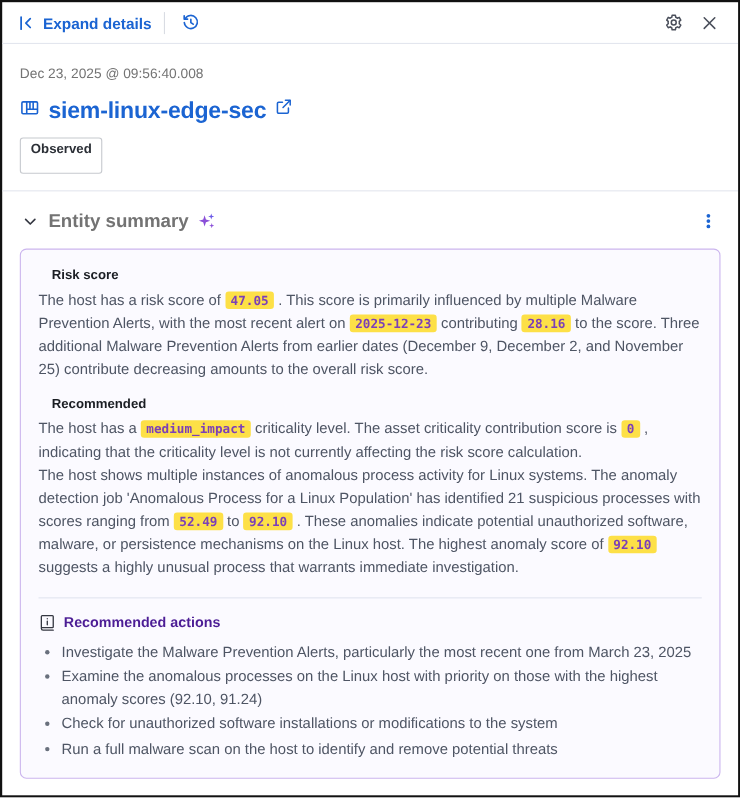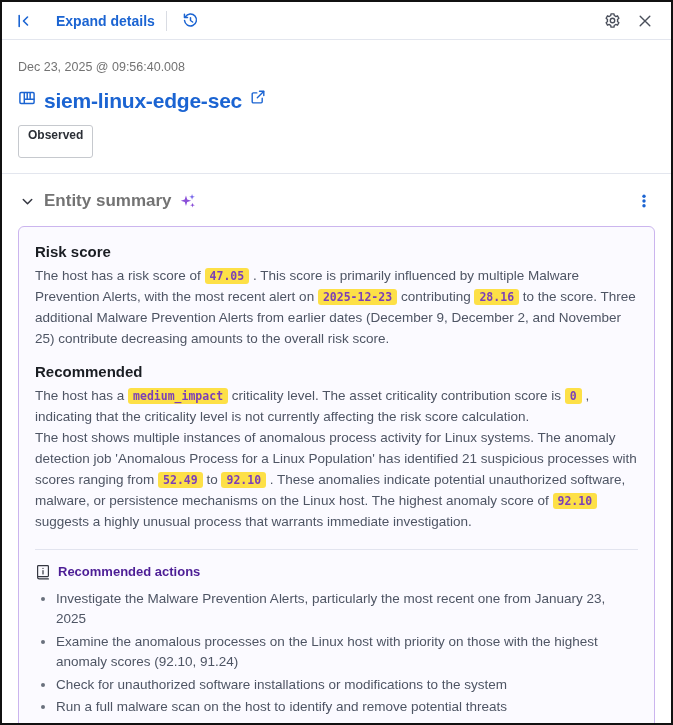--- a/index.html
+++ b/index.html
@@ -9,21 +9,21 @@
     width: 673px; height: 725px; background: #fff;
     border: 2px solid #111; position: relative; overflow: hidden;
   }
   
   .toolbar {
     height: 38px; display: flex; align-items: center;
     padding: 0 14px; border-bottom: 1px solid #e3e6ee;
   }
   .toolbar .icon-btn { background:none; border:none; cursor:pointer; display:flex; align-items:center; padding:4px; }
   .expand-link {
-    display:flex; align-items:center; gap:24px; background:none; border:none; cursor:pointer;
+    display:flex; align-items:center; gap:7px; background:none; border:none; cursor:pointer;
     color:#1b64d2; font-size:14px; font-weight:700; font-family:"Liberation Sans",sans-serif;
   }
   .vdivider { width:1px; height:20px; background:#d9dce3; margin:0 11px; }
   .toolbar-right { margin-left:auto; display:flex; align-items:center; gap:8px; }
   
   .content { padding: 12px 16px 0; }
   .timestamp { font-size:12.5px; color:#737373; margin-top:8px; }
   .title-row { display:flex; gap:8px; margin-top:15px; }
   .entity-title { font-size:21px; font-weight:700; color:#1b64d2; letter-spacing:-0.2px; }
   .badge {
@@ -36,21 +36,21 @@
   .section-header { display:flex; align-items:center; margin-top:15px; }
   .chev-btn { background:none; border:none; cursor:pointer; display:flex; padding:2px; margin-right:7px; }
   .section-title { font-size:17px; font-weight:700; color:#737373; }
   .sparkle { margin-left:7px; display:flex; }
   .kebab-btn { margin-left:auto; background:none; border:none; cursor:pointer; display:flex; padding:4px; }
   
   .card {
     margin: 13px 0 0; border:1px solid #cbb5ee; border-radius:6px;
     background:#fbfaff; padding:14px 16px 14px;
   }
-  .sec-heading { font-size:15px; font-weight:700; color:#1a1d23; margin:14px 0 5px; }
+  .sec-heading { font-size:12px; font-weight:700; color:#1a1d23; margin:14px 12px 5px; }
   .sec-heading:first-child { margin-top:2px; }
   .sec-text { font-size:13.5px; color:#4e5564; line-height:1.56; }
   .sec-text code {
     font-family:"DejaVu Sans Mono", monospace; font-size:11.5px; font-weight:700;
     color:#7b3fb8; background:#fde047; border-radius:3px; padding:1px 5px; white-space:nowrap;
   }
   .card-divider { border:none; border-top:1px solid #e2e4ef; margin:16px 0 14px; }
   .rec-header { display:flex; align-items:center; gap:7px; }
   .rec-heading { font-size:13px; font-weight:700; color:#4c1d95; }
   .rec-list { margin:9px 0 0; padding-left:21px; }
@@ -163,21 +163,21 @@
           <svg width="16" height="16" viewBox="0 0 16 16" fill="none" stroke="#343741" stroke-width="1.2" stroke-linecap="round" stroke-linejoin="round">
             <rect x="2.6" y="1.6" width="10.8" height="11" rx="0.8"></rect>
             <path d="M2.6 12.6v.7c0 .9.7 1.6 1.6 1.6h9.2"></path>
             <path d="M8 4.4v.1M8 6.6v3.4"></path>
           </svg>
         </span>
         <span class="rec-heading">Recommended actions</span>
       </div>
 
       <ul class="rec-list">
-          <li>Investigate the Malware Prevention Alerts, particularly the most recent one from January 23, 2025</li>
+          <li>Investigate the Malware Prevention Alerts, particularly the most recent one from March 23, 2025</li>
           <li>Examine the anomalous processes on the Linux host with priority on those with the highest anomaly scores (92.10, 91.24)</li>
           <li>Check for unauthorized software installations or modifications to the system</li>
           <li>Run a full malware scan on the host to identify and remove potential threats</li>
         </ul>
 
     </div>
   </div>
 </div>
 
 </body></html>

